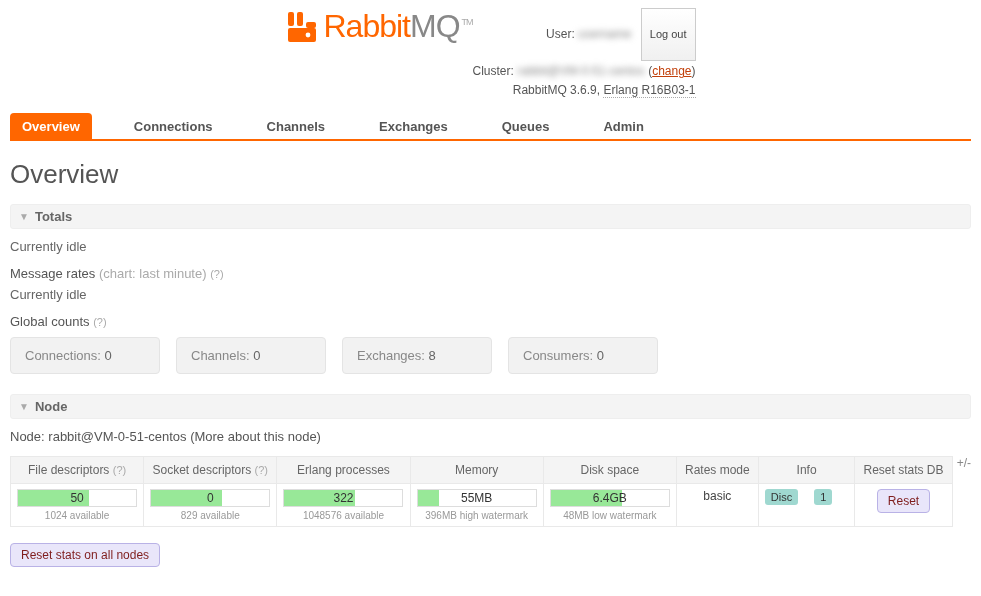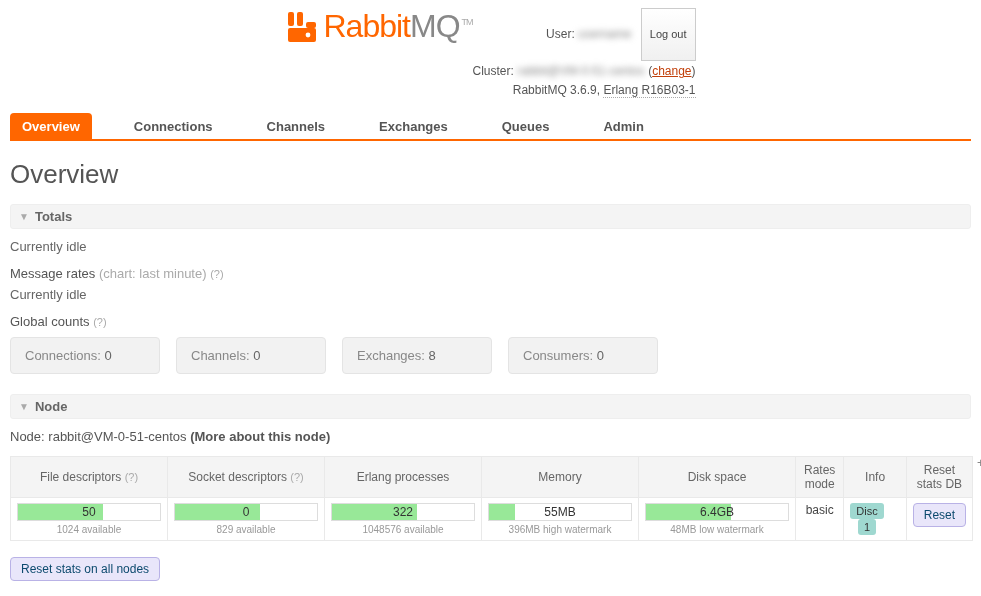--- a/index.html
+++ b/index.html
@@ -24,30 +24,30 @@
   .page-title { font-size: 26px; font-weight: normal; color: #555; margin: 18px 0 14px 0; }
   .section-header { background: #f4f4f4; border: 1px solid #eee; border-radius: 3px; padding: 4px 8px; font-size: 13px; color: #666; font-weight: bold; cursor: pointer; display: flex; align-items: center; gap: 6px; margin-bottom: 10px; }
   .section-header .arrow { font-size: 10px; color: #aaa; }
   .subline { margin: 10px 0 6px 0; color: #555; }
   .subline .muted { color: #aaa; }
   .idle { color: #666; margin: 6px 0 12px 0; }
   .counts-row { display: flex; gap: 16px; margin-top: 8px; margin-bottom: 20px; }
   .count-box { flex: 0 0 auto; width: 150px; background: #f2f2f2; border: 1px solid #e4e4e4; border-radius: 4px; padding: 10px 14px; color: #888; font-size: 13px; cursor: pointer; text-align: left; }
   .count-box .num { color: #666; }
   .node-title { margin: 8px 0 12px 0; color: #555; }
-  .node-title strong { font-weight: bold; }
+  .node-title strong { font-weight: normal; }
   .node-table { width: 100%; border-collapse: collapse; }
   .node-table th { background: #f4f4f4; border: 1px solid #e9e9e9; padding: 6px 8px; font-weight: normal; font-size: 12px; color: #666; text-align: center; }
   .node-table td { border: 1px solid #e9e9e9; padding: 5px 6px; text-align: center; font-size: 12px; vertical-align: top; }
-  .bar-wrap { background: #fff; border: 1px solid #ddd; height: 18px; position: relative; width: 144px; margin: 0 auto; }
+  .bar-wrap { background: #fff; border: 1px solid #ddd; height: 18px; position: relative; width: 120px; margin: 0 auto; }
   .bar-fill { position: absolute; left:0; top:0; bottom:0; background: #98e898; }
   .bar-label { position: absolute; left:0; right:0; top:1px; text-align: center; font-size: 12px; color: #333; }
   .sub-avail { font-size: 10px; color: #999; margin-top: 3px; }
   .info-badge { display:inline-block; background: #9fd8d0; border-radius: 3px; padding: 2px 6px; font-size: 11px; color: #333; margin-right: 16px; }
-  .reset-btn { display:inline-block; background: #e9e6fa; border: 1px solid #b9b2e6; border-radius: 4px; padding: 4px 10px; font-size: 12px; cursor: pointer; color: #0c4a6e; }
+  .reset-btn { display:inline-block; background: #e9e6fa; border: 1px solid #b9b2e6; border-radius: 4px; padding: 4px 10px; font-size: 12px; cursor: pointer; color: #7f1d1d; }
   .reset-all { margin-top: 16px; }
   .plusminus { font-size: 12px; color: #888; padding-left: 4px; }
   .help { color: #aaa; font-size: 11px; }
 </style>
 </head>
 <body>
 
 <div class="container">
 
   <div class="header">

